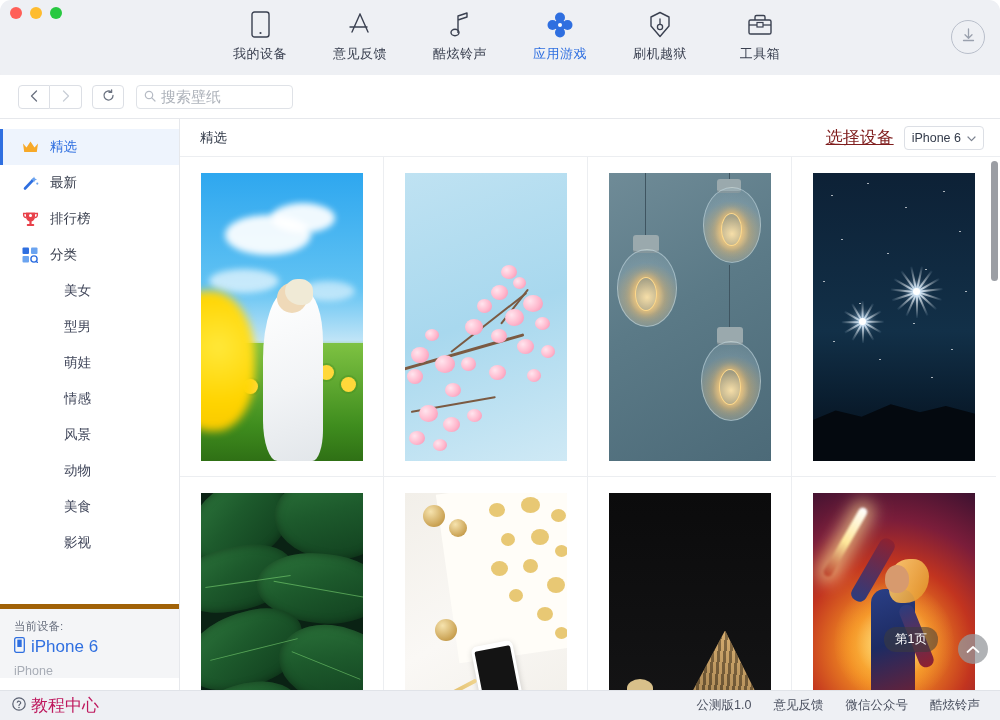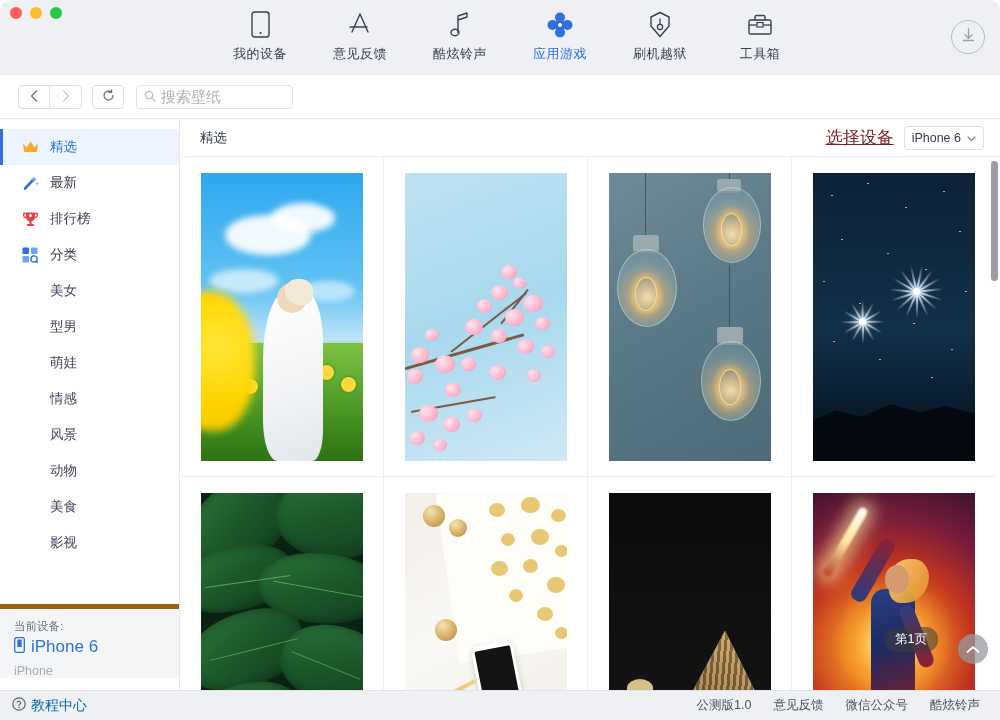--- a/index.html
+++ b/index.html
@@ -80,21 +80,21 @@
   }
   .side-item .sico { width: 22px; display: flex; align-items: center; }
   .side-item .stxt { margin-left: 6px; }
   .side-item.active { background: #eef4fd; }
   .side-item.active .stxt { color: #2f6fe0; }
   .side-item.active::before {
     content: ""; position: absolute; left: 0; top: 0; width: 3px; height: 36px;
     background: #2f6fe0;
   }
   .side-sub {
-    height: 36px; display: flex; align-items: center; padding-left: 50px;
+    height: 36px; display: flex; align-items: center; padding-left: 64px;
     cursor: pointer; font-size: 13.5px; color: #40465a;
   }
 
   .device-panel {
     position: absolute; bottom: 12px; left: 0; width: 179px; height: 74px;
     background: #f4f5f7; border-top: 5px solid #a16207; padding: 10px 0 0 14px;
   }
   .dev-label { font-size: 11.5px; color: #6b7280; }
   .dev-name { display: flex; align-items: center; gap: 6px; margin-top: 3px; }
   .dev-name .nm { font-size: 17px; color: #2f6fe0; font-weight: 500; }
@@ -145,21 +145,21 @@
     background: #9b9ea4; border-radius: 4px; cursor: pointer;
   }
 
   
   .statusbar {
     position: absolute; bottom: 0; left: 0; width: 1000px; height: 30px;
     background: #eef0f4; border-top: 1px solid #e0e3e8;
     display: flex; align-items: center;
   }
   .sb-left { display: flex; align-items: center; gap: 5px; margin-left: 12px; cursor: pointer; }
-  .sb-left .t { font-size: 14px; color: #0369a1; }
+  .sb-left .t { font-size: 17px; color: #be185d; }
   .sb-right { margin-left: auto; display: flex; align-items: center; gap: 22px; margin-right: 20px; }
   .sb-right span { font-size: 12.5px; color: #4b5160; cursor: pointer; }
   .sb-right span.ver { cursor: default; }
 
   
   .art { position: absolute; inset: 0; }
 
   
   .a-sun { background: linear-gradient(#2ea7ef 0%, #62c3f3 40%, #bfe4f7 58%, #8dc63f 63%, #4f9e22 100%); }
   .a-sun .cloud {

